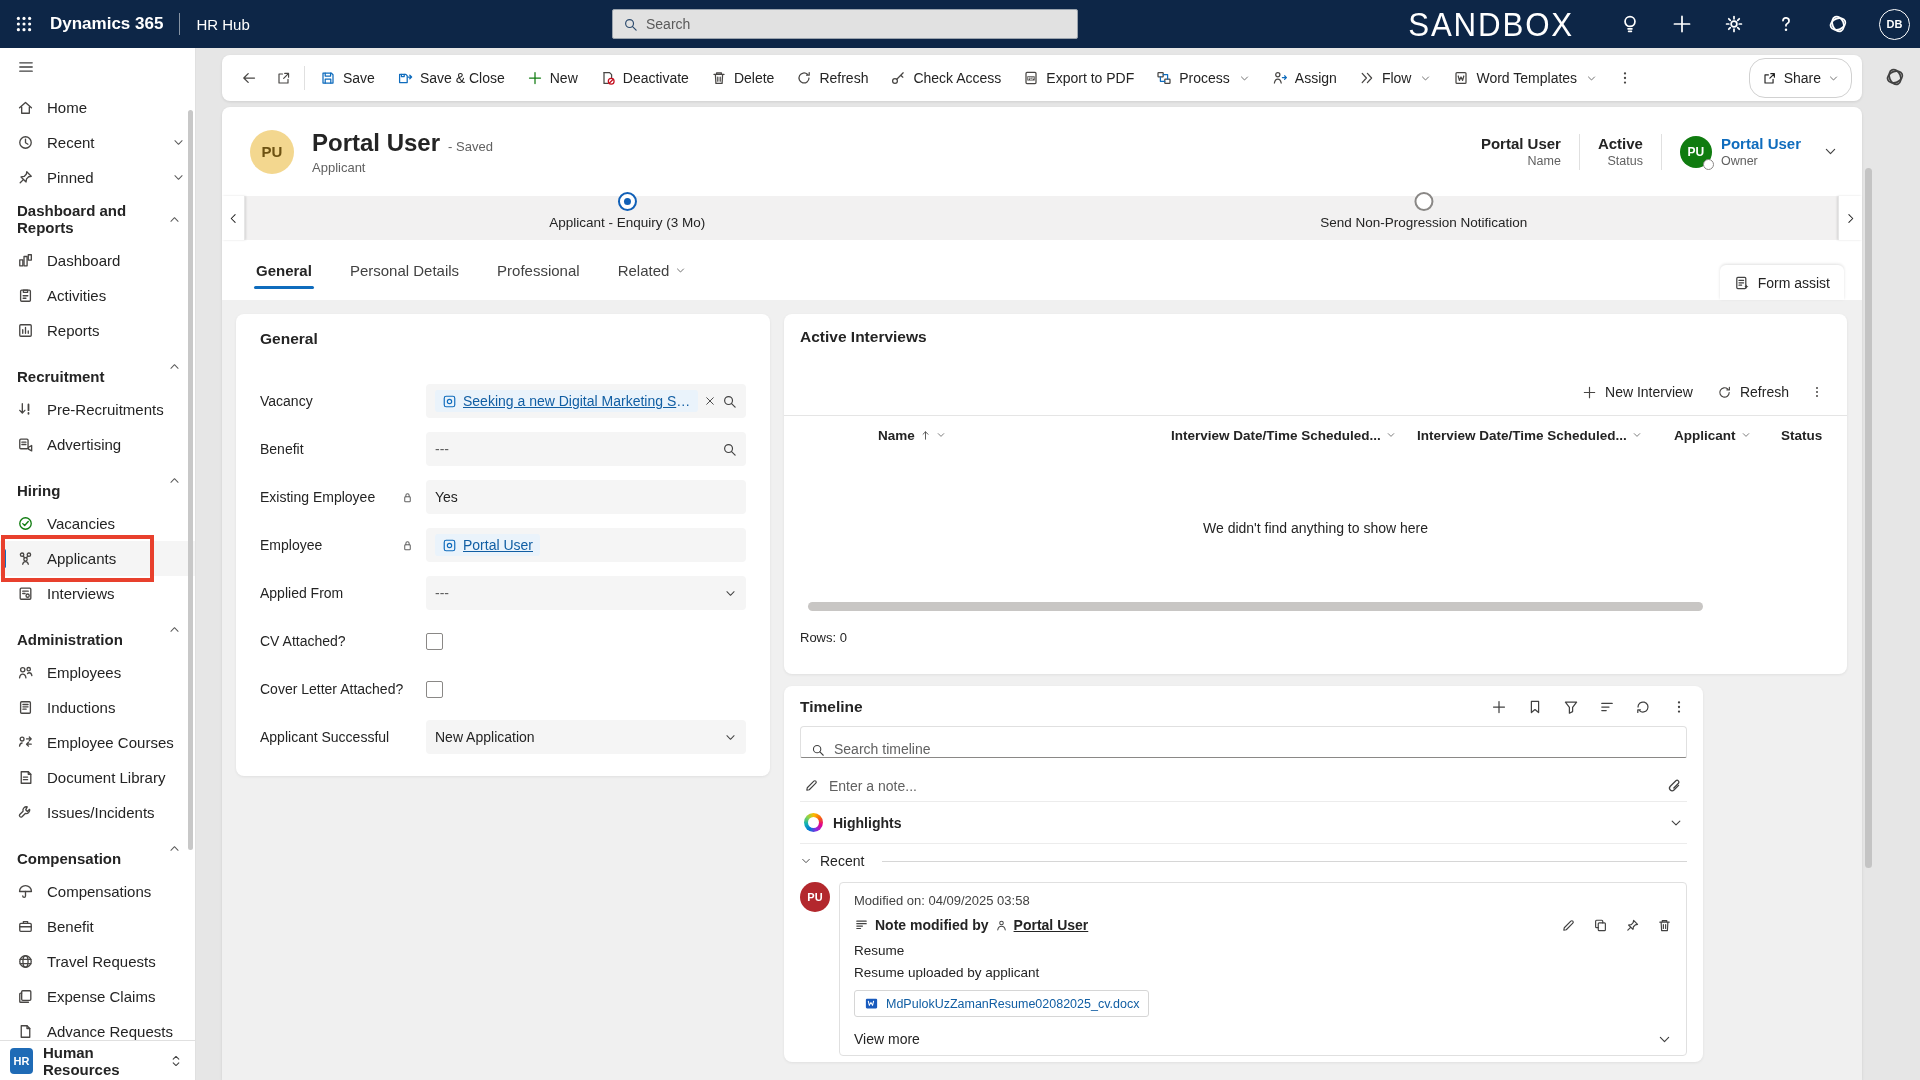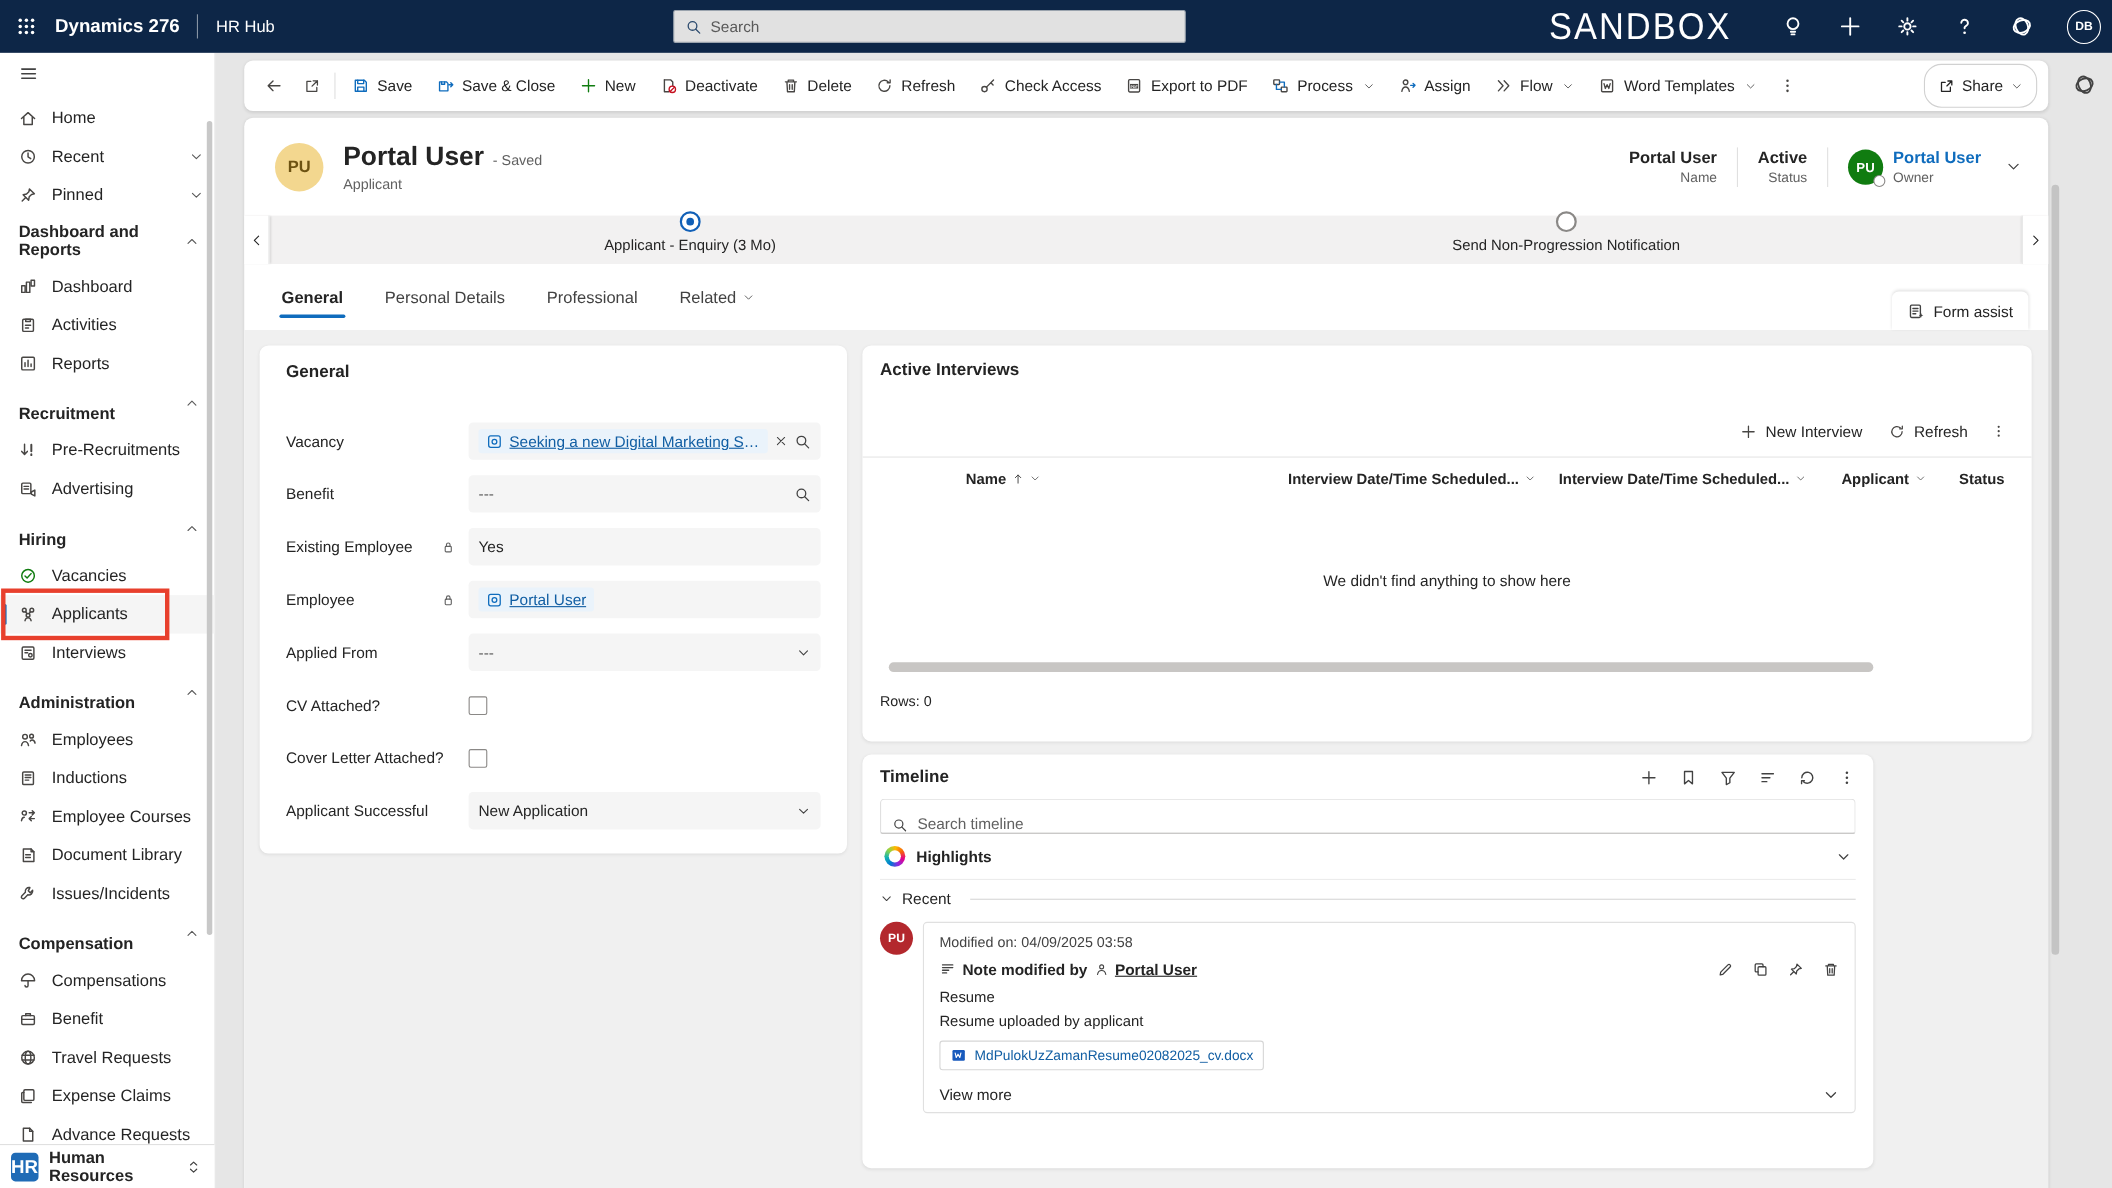--- a/index.html
+++ b/index.html
@@ -32,21 +32,21 @@
   .nav-item.selected { background:#f5f5f5; }
   .nav-item.selected::before { content:""; position:absolute; left:3px; top:8px; bottom:8px; width:3px; border-radius:2px; background:#0f6cbd; }
   .nav-group { height:44px; display:flex; align-items:flex-end; padding:0 14px 7px 17px; font-weight:bold; font-size:15px; cursor:pointer; }
   .nav-group.tall { height:48px; align-items:center; padding-bottom:0; }
   .nav-group .glabel { line-height:1.15; max-width:118px; }
   .nav-group .chev { margin-left:auto; width:13px; height:13px; color:#5a5a5a; align-self:center; }
   .nav-item .ico.green { color:#107c10; }
   #annotation-box { position:absolute; left:1px; top:-6px; width:153px; height:47px; border:4px solid #e8402d; z-index:6; pointer-events:none; }
   #side-scroll { position:absolute; right:2px; top:62px; width:5px; height:740px; border-radius:3px; background:#c8c8c8; }
   #side-footer { position:absolute; left:0; right:0; bottom:0; height:40px; background:#fff; border-top:1px solid #e0e0e0; display:flex; align-items:center; padding:0 12px 0 10px; gap:10px; }
-  #hr-badge { width:26px; height:26px; border-radius:4px; background:#1f6bb6; color:#fff; font-size:17px; font-weight:bold; display:flex; align-items:center; justify-content:center; }
+  #hr-badge { width:26px; height:26px; border-radius:4px; background:#1f6bb6; color:#fff; font-size:11px; font-weight:bold; display:flex; align-items:center; justify-content:center; }
   #side-footer .flabel { font-weight:bold; font-size:15px; }
   #side-footer .chev { margin-left:auto; width:14px; height:14px; color:#424242; }
 
   
   #page { position:absolute; left:196px; top:48px; right:0; bottom:0; background:#e6e6e6; }
   #copilot-rail-icon { position:absolute; right:14px; top:18px; width:22px; height:22px; color:#424242; cursor:pointer; }
 
   
   #cmdcard { position:absolute; left:26px; top:7px; width:1640px; height:46px; background:#fff; border-radius:8px; box-shadow:0 1px 3px rgba(0,0,0,.1); display:flex; align-items:center; padding:0 10px; }
   .cmd-btn { display:flex; align-items:center; gap:7px; padding:0 11px; height:34px; border-radius:4px; cursor:pointer; color:#242424; white-space:nowrap; }
@@ -194,21 +194,21 @@
             <circle cx="3" cy="8" r="1.4"></circle>
             <circle cx="8" cy="8" r="1.4"></circle>
             <circle cx="13" cy="8" r="1.4"></circle>
             <circle cx="3" cy="13" r="1.4"></circle>
             <circle cx="8" cy="13" r="1.4"></circle>
             <circle cx="13" cy="13" r="1.4"></circle>
           </g>
         </svg>
       </span>
     </div>
-  <span id="app-title">Dynamics 276</span>
+  <span id="app-title">Dynamics 365</span>
   <span id="tb-divider"></span>
   <span id="app-area">HR Hub</span>
   <div id="tb-search">
     <span class="ico" data-icon="search" style="width:15px;height:15px">
         <svg viewBox="0 0 16 16" fill="none" stroke="currentColor" stroke-width="1.25" stroke-linecap="round" stroke-linejoin="round">
           <circle cx="7" cy="7" r="4.2"></circle>
           <path d="M10.2 10.2 14 14"></path>
         </svg>
       </span>
     <span>Search</span>
@@ -1041,20 +1041,33 @@
         </div>
         <div id="tl-search">
           <span class="ico" data-icon="search">
               <svg viewBox="0 0 16 16" fill="none" stroke="currentColor" stroke-width="1.25" stroke-linecap="round" stroke-linejoin="round">
                 <circle cx="7" cy="7" r="4.2"></circle>
                 <path d="M10.2 10.2 14 14"></path>
               </svg>
             </span>
           <span>Search timeline</span>
         </div>
+        <div id="tl-note-input">
+          <span class="ico pen" data-icon="pencil">
+              <svg viewBox="0 0 16 16" fill="none" stroke="currentColor" stroke-width="1.25" stroke-linecap="round" stroke-linejoin="round">
+                <path d="m3 13 .5-2.6 7-7a1.45 1.45 0 0 1 2.1 2.1l-7 7Z"></path>
+              </svg>
+            </span>
+          <span>Enter a note...</span>
+          <span class="ico clip" data-icon="paperclip">
+              <svg viewBox="0 0 16 16" fill="none" stroke="currentColor" stroke-width="1.25" stroke-linecap="round" stroke-linejoin="round">
+                <path d="M11.6 7.4 7 12a2.6 2.6 0 0 1-3.7-3.7L8.9 2.7a1.85 1.85 0 0 1 2.6 2.6L6.8 10"></path>
+              </svg>
+            </span>
+        </div>
         <div id="tl-highlights">
           <span id="copilot-badge"></span>
           <span class="hl-label">Highlights</span>
           <span class="ico chev" data-icon="chevron-down">
               <svg viewBox="0 0 16 16" fill="none" stroke="currentColor" stroke-width="1.25" stroke-linecap="round" stroke-linejoin="round">
                 <path d="m3.6 5.8 4.4 4.4 4.4-4.4"></path>
               </svg>
             </span>
         </div>
         <div id="tl-recent">

